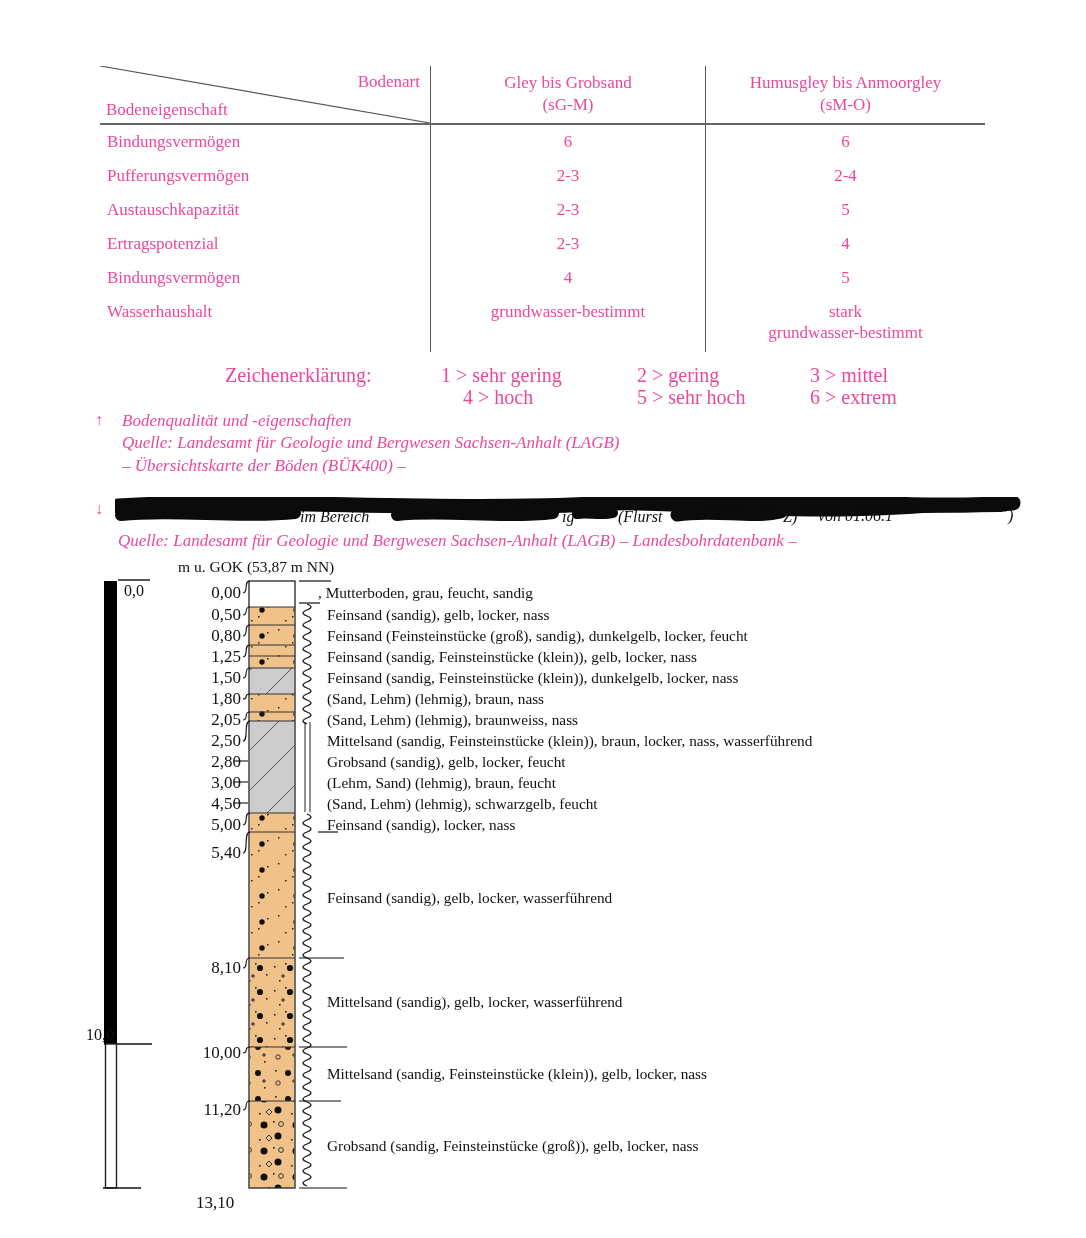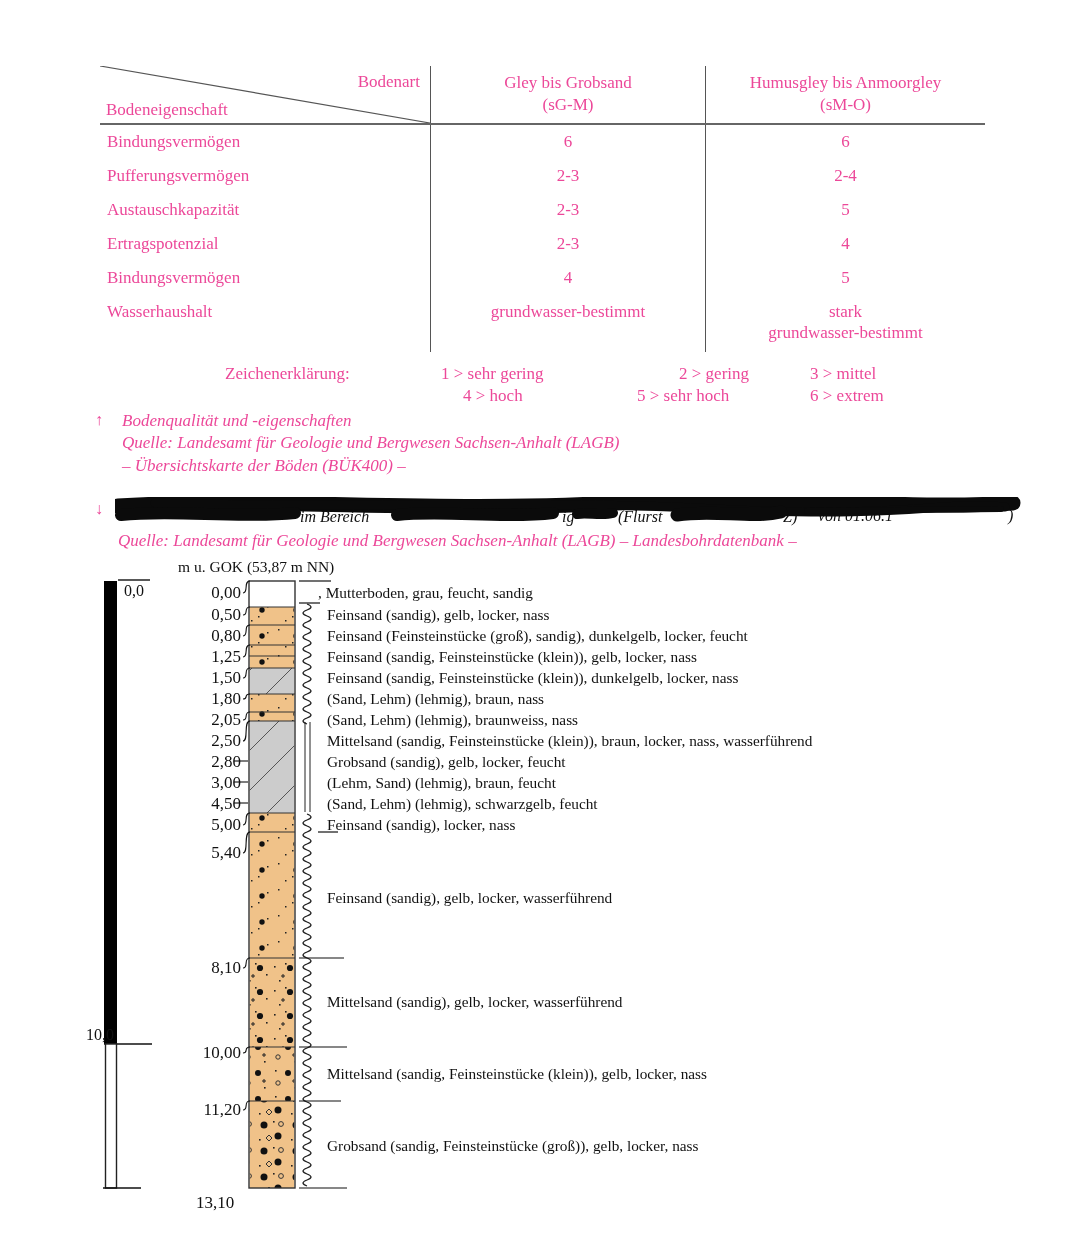--- a/index.html
+++ b/index.html
@@ -14,21 +14,21 @@
   .corner .tr{position:absolute;right:10px;top:6px;}
   .corner .bl{position:absolute;left:6px;bottom:3px;}
   .hcell{text-align:center;padding-top:6px;line-height:22px;border-left:1.5px solid #555;height:51px;}
   .trow{height:34px;}
   .lcell{padding-left:7px;line-height:34px;white-space:nowrap;}
   .vcell{text-align:center;line-height:34px;border-left:1.5px solid #555;}
   .trow.tall{height:57px;}
   .trow.tall .lcell{line-height:21px;padding-top:6px;}
   .trow.tall .vcell{line-height:21px;padding-top:6px;white-space:pre-line;}
   
-  .legend{position:absolute;left:0;top:362px;width:860px;height:46px;font-size:17px;}
+  .legend{position:absolute;left:0;top:362px;width:860px;height:46px;font-size:20px;}
   .legend span{position:absolute;white-space:nowrap;}
   
   .cap{position:absolute;font-size:17px;}
   .cap .arrow{position:absolute;left:0;top:1px;font-style:normal;font-size:16px;}
   .cap .lines{margin-left:27px;font-style:italic;line-height:22.4px;}
   
   .redact{position:absolute;left:95px;top:497px;width:950px;height:34px;}
   .redact .arrow{position:absolute;left:0;top:3px;font-size:16px;}
   .redact svg{position:absolute;left:20px;top:0;}
   .frag{font-style:italic;font-size:16px;fill:#111;}
@@ -93,21 +93,21 @@
       <div class="lcell">Wasserhaushalt</div>
       <div class="vcell">grundwasser-bestimmt</div>
       <div class="vcell">stark
 grundwasser-bestimmt</div>
     </div>
   </div>
 
   <div class="legend">
     <span style="left:225px;top:2px;">Zeichenerklärung:</span>
     <span style="left:441px;top:2px;">1 &gt; sehr gering</span>
-    <span style="left:637px;top:2px;margin-left:42px;">2 &gt; gering</span>
+    <span style="left:637px;top:2px;">2 &gt; gering</span>
     <span style="left:810px;top:2px;">3 &gt; mittel</span>
     <span style="left:463px;top:24px;">4 &gt; hoch</span>
     <span style="left:637px;top:24px;">5 &gt; sehr hoch</span>
     <span style="left:810px;top:24px;">6 &gt; extrem</span>
   </div>
 
   <div class="cap" style="left:95px;top:410px;">
     <span class="arrow">↑</span>
     <div class="lines">
       <div>Bodenqualität und -eigenschaften</div>

